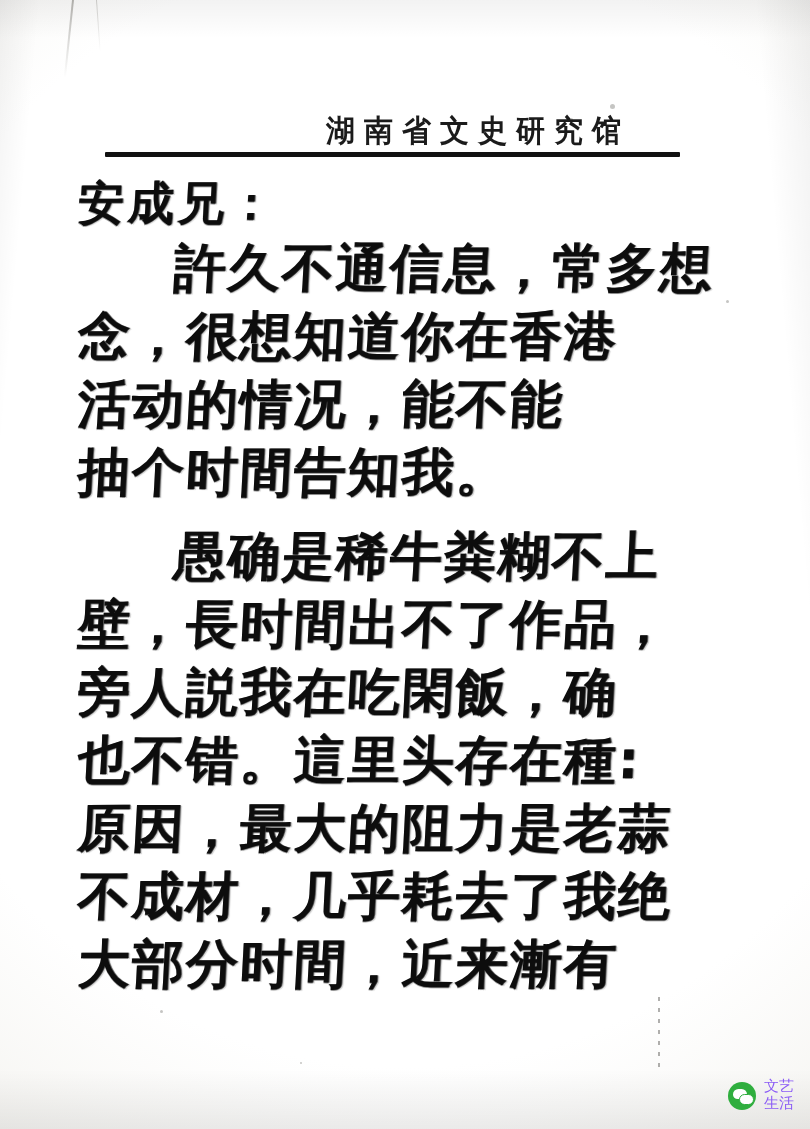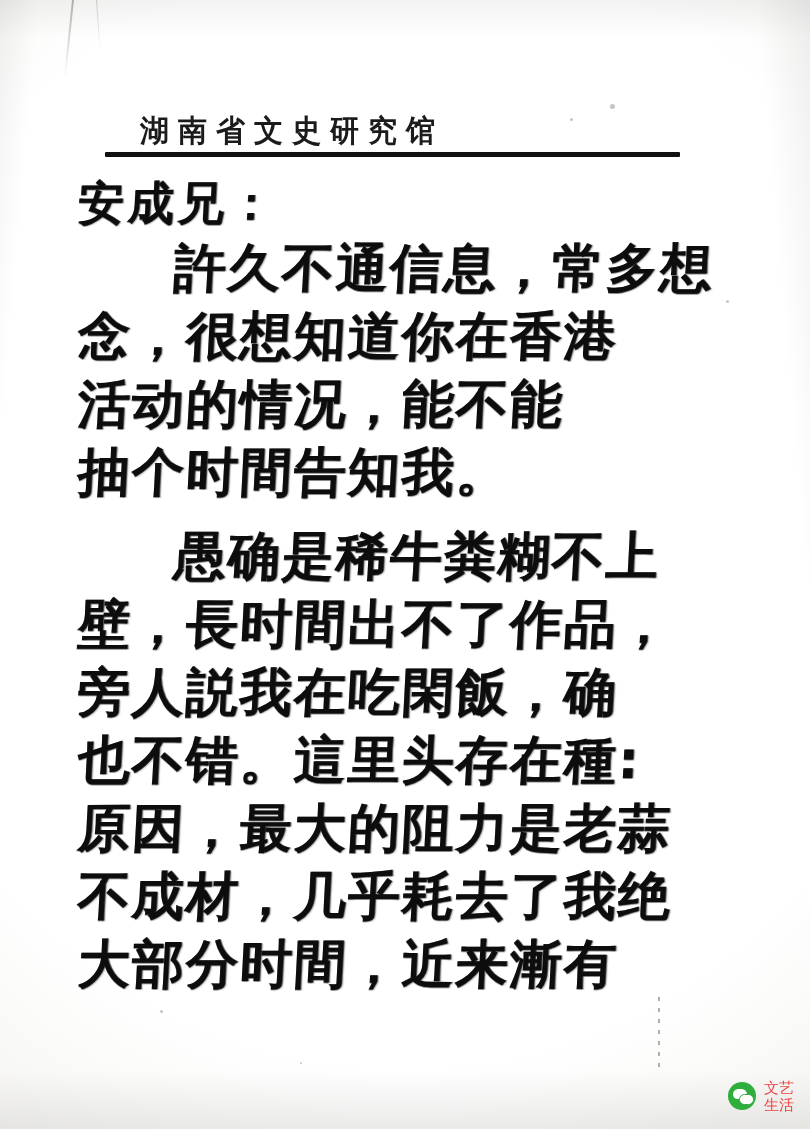--- a/index.html
+++ b/index.html
@@ -62,21 +62,21 @@
     transform: rotate(-4deg);
     transform-origin: top center;
   }
 
   
   #letterhead {
     position: absolute;
     left: 140px;
     top: 112px;
     width: 490px;
-    text-align: left;
+    text-align: right;
   }
   #letterhead-text {
     font-family: "DejaVu Sans", sans-serif;
     font-size: 29px;
     font-weight: bold;
     letter-spacing: 9px;
     color: #1b1b1b;
     white-space: nowrap;
     transform: scaleY(1.05);
   }
@@ -147,23 +147,23 @@
     position: absolute;
     left: 11px;
     top: 12px;
     width: 13px;
     height: 9px;
     background: #fff;
     border: 1.5px solid #2fae3e;
     border-radius: 6px;
   }
   #footer-text {
-    font-family: Liberation Sans, sans-serif;
+    font-family: Liberation Mono, monospace;
     font-size: 15px;
-    color: #ef4444;
+    color: #8b5cf6;
     line-height: 1.15;
     white-space: pre-line;
   }
   
   #tear {
     position: absolute;
     right: 150px;
     bottom: 62px;
     width: 2px;
     height: 70px;

